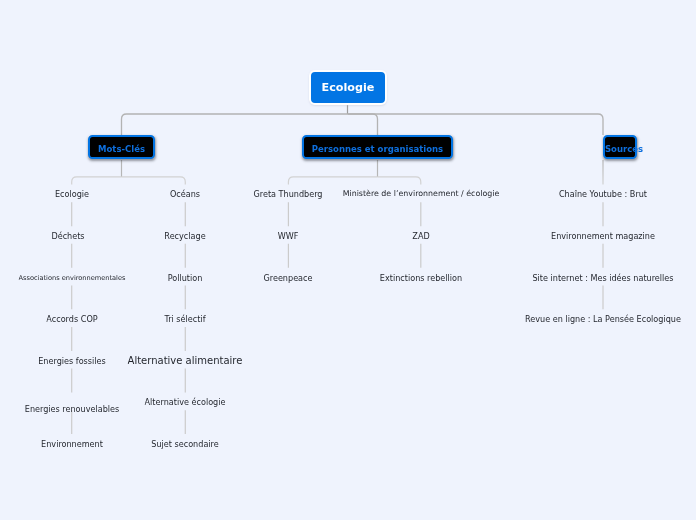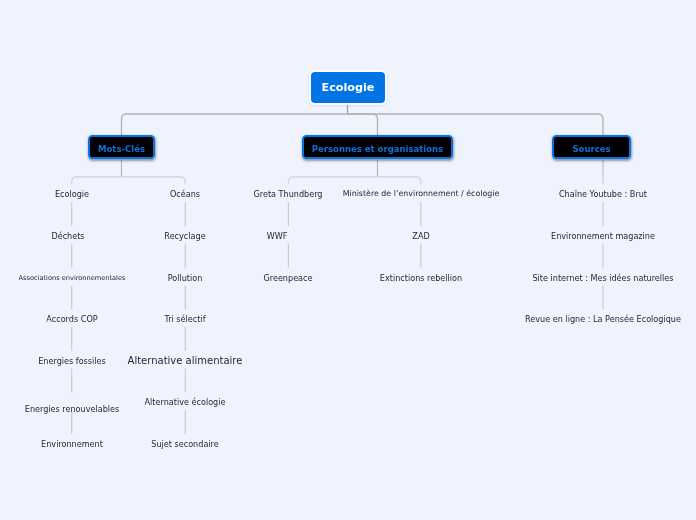--- a/index.html
+++ b/index.html
@@ -106,42 +106,42 @@
   <div class="root-node" style="left: 308.5px; top: 70.2px; width: 78px; height: 35px;">
     <span class="label" style="top: 9.9px;">Ecologie</span>
   </div>
 
   <div class="branch-node" style="left: 88px; top: 135px; width: 67px; height: 24px;">
     <span class="label" style="top: 8.4px;">Mots-Clés</span>
   </div>
   <div class="branch-node" style="left: 302px; top: 135px; width: 151px; height: 24px;">
     <span class="label" style="top: 8.4px;">Personnes et organisations</span>
   </div>
-  <div class="branch-node" style="left: 552px; top: 135px; width: 79px; height: 24px;">
+  <div class="branch-node" style="left: 603px; top: 135px; width: 34px; height: 24px;">
     <span class="label" style="top: 8.4px;">Sources</span>
   </div>
 
   <div class="leaf-node" style="left: 71.7px; top: 194.4px;">Ecologie</div>
   <div class="leaf-node" style="left: 68px; top: 235.97px;">Déchets</div>
   <div class="leaf-node" style="left: 71.7px; top: 277.54px; font-size: 6.62px;">Associations environnementales</div>
   <div class="leaf-node" style="left: 71.7px; top: 319.11px;">Accords COP</div>
   <div class="leaf-node" style="left: 71.7px; top: 360.68px;">Energies fossiles</div>
   <div class="leaf-node" style="left: 71.7px; top: 409px;">Energies renouvelables</div>
   <div class="leaf-node" style="left: 71.7px; top: 443.82px;">Environnement</div>
 
   <div class="leaf-node" style="left: 185.3px; top: 194.4px;">Océans</div>
   <div class="leaf-node" style="left: 185.3px; top: 235.97px;">Recyclage</div>
   <div class="leaf-node" style="left: 185.3px; top: 277.54px;">Pollution</div>
   <div class="leaf-node" style="left: 185.3px; top: 319.11px;">Tri sélectif</div>
   <div class="leaf-node" style="left: 185.3px; top: 360.68px; font-size: 10px;">Alternative alimentaire</div>
   <div class="leaf-node" style="left: 185.3px; top: 402.25px;">Alternative écologie</div>
   <div class="leaf-node" style="left: 185.3px; top: 443.82px;">Sujet secondaire</div>
 
   <div class="leaf-node" style="left: 288.4px; top: 194.4px;">Greta Thundberg</div>
-  <div class="leaf-node" style="left: 277px; top: 235.97px;">WWF</div>
+  <div class="leaf-node" style="left: 288px; top: 235.97px;">WWF</div>
   <div class="leaf-node" style="left: 288.4px; top: 277.54px;">Greenpeace</div>
 
   <div class="leaf-node" style="left: 420.8px; top: 194.4px; font-size: 7.9px;">Ministère de l’environnement / écologie</div>
   <div class="leaf-node" style="left: 420.8px; top: 235.97px;">ZAD</div>
   <div class="leaf-node" style="left: 420.8px; top: 277.54px;">Extinctions rebellion</div>
 
   <div class="leaf-node" style="left: 603px; top: 235.97px;">Environnement magazine</div>
   <div class="leaf-node" style="left: 603px; top: 194.4px;">Chaîne Youtube : Brut</div>
   <div class="leaf-node" style="left: 603px; top: 277.54px;">Site internet : Mes idées naturelles</div>
   <div class="leaf-node" style="left: 603px; top: 319.11px;">Revue en ligne : La Pensée Ecologique</div>

